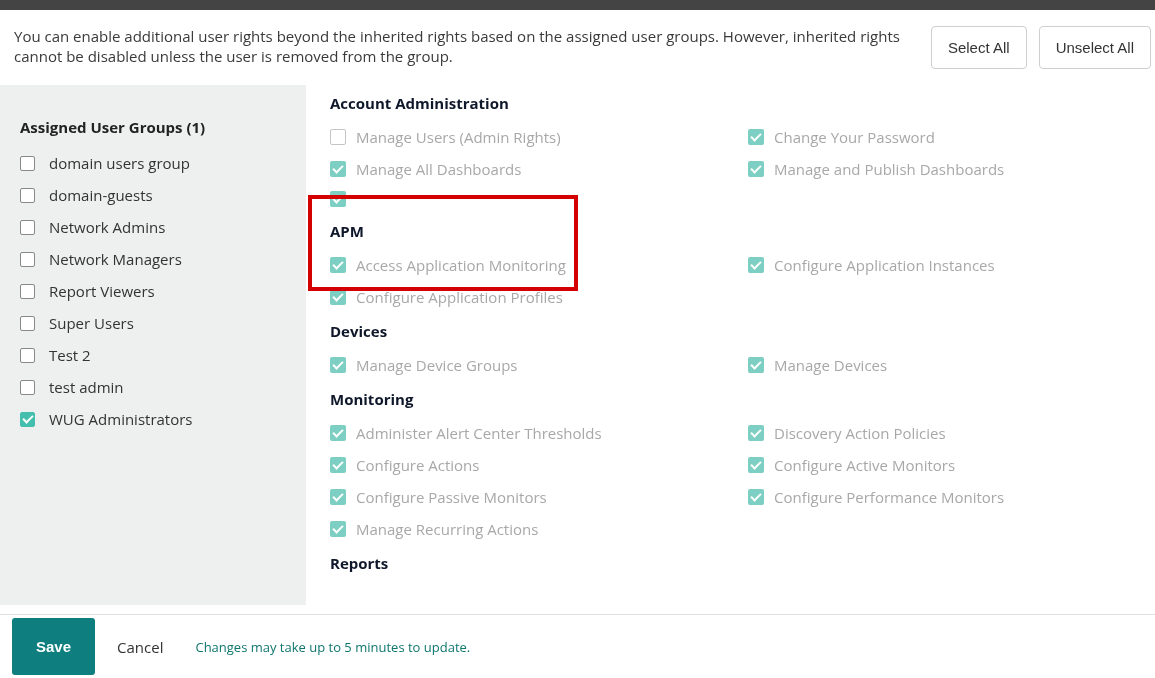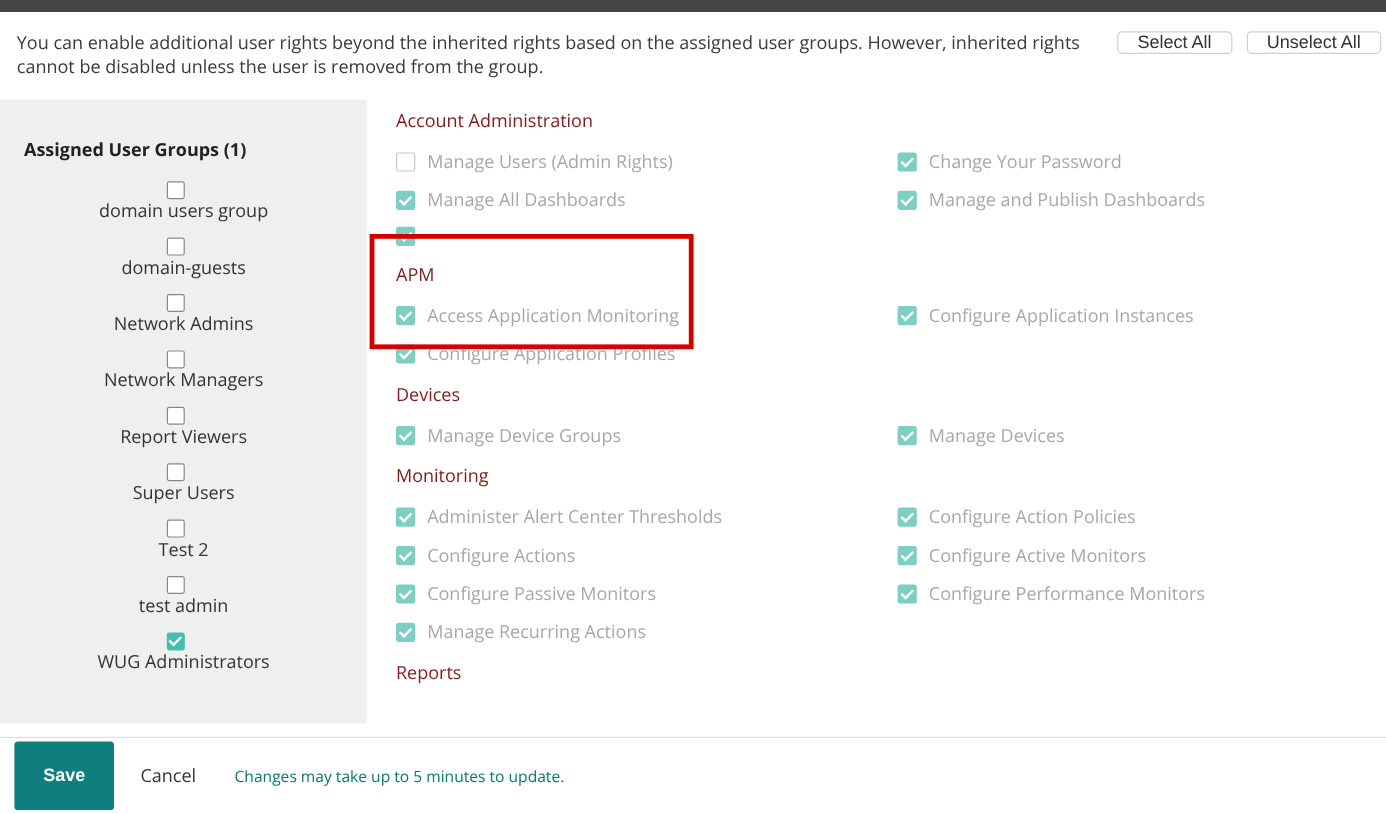--- a/index.html
+++ b/index.html
@@ -26,21 +26,21 @@
   .description-text {
     flex: 1;
     font-size: 15px;
     line-height: 1.35;
     color: #3a3a3a;
   }
   .btn-outline {
     background: #fff;
     border: 1px solid #cfcfcf;
     border-radius: 4px;
-    padding: 0 16px;
+    padding: 12px 16px;
     font-size: 15px;
     color: #333;
     cursor: pointer;
     white-space: nowrap;
   }
   .main-area {
     display: flex;
     height: 520px;
   }
   .sidebar {
@@ -55,21 +55,20 @@
     color: #222;
     margin-top: 24px;
   }
   .group-item {
     display: flex;
     align-items: center;
     padding: 6px 20px;
     cursor: pointer;
     font-size: 15px;
     color: #333;
-    flex-direction: column;
   }
   .checkbox {
     width: 15px;
     height: 15px;
     border: 1.5px solid #888;
     border-radius: 2px;
     margin-right: 14px;
     display: inline-flex;
     align-items: center;
     justify-content: center;
@@ -88,23 +87,23 @@
     border-width: 0 2px 2px 0;
     transform: rotate(45deg);
     margin-top: -2px;
   }
   .rights-panel {
     flex: 1;
     padding: 0 20px 0 24px;
     overflow-y: auto;
   }
   .section-title {
-    font-weight: 400;
-    font-size: 15px;
-    color: #7f1d1d;
+    font-weight: 700;
+    font-size: 15px;
+    color: #0f172a;
     padding: 8px 0 8px 0;
   }
   .rights-grid {
     display: grid;
     grid-template-columns: 418px 1fr;
     column-gap: 0;
   }
   .right-item {
     display: flex;
     align-items: center;
@@ -284,21 +283,21 @@
         </div>
       </div>
       <div class="section-title">Monitoring</div>
       <div class="rights-grid">
         <div class="right-item">
           <span class="right-checkbox locked"></span>
           <span class="right-label">Administer Alert Center Thresholds</span>
         </div>
         <div class="right-item">
           <span class="right-checkbox locked"></span>
-          <span class="right-label">Configure Action Policies</span>
+          <span class="right-label">Discovery Action Policies</span>
         </div>
         <div class="right-item">
           <span class="right-checkbox locked"></span>
           <span class="right-label">Configure Actions</span>
         </div>
         <div class="right-item">
           <span class="right-checkbox locked"></span>
           <span class="right-label">Configure Active Monitors</span>
         </div>
         <div class="right-item">

